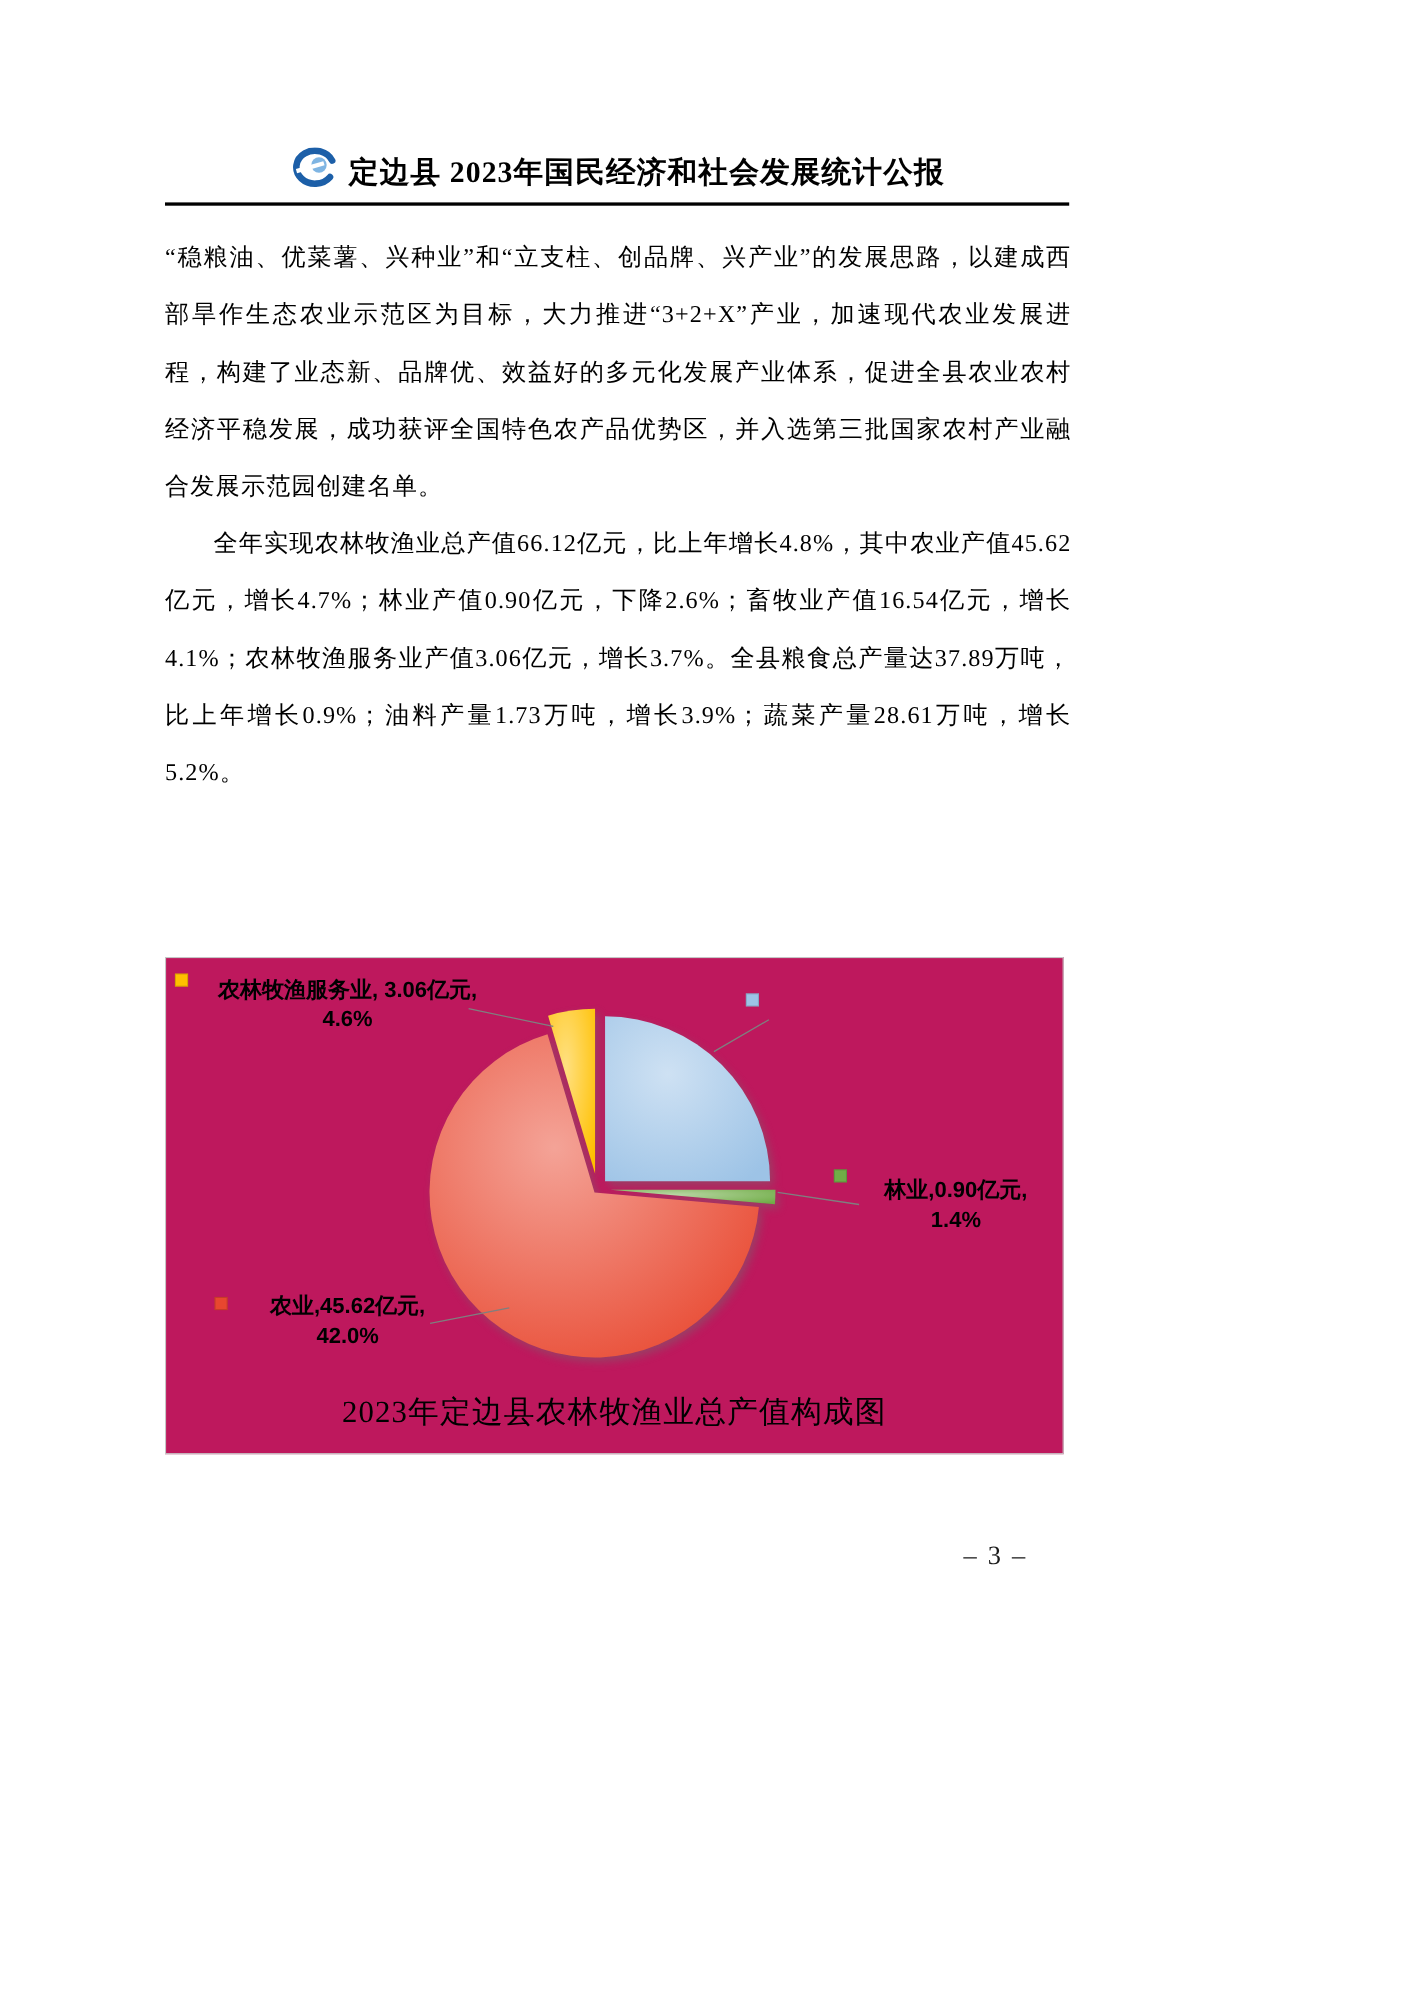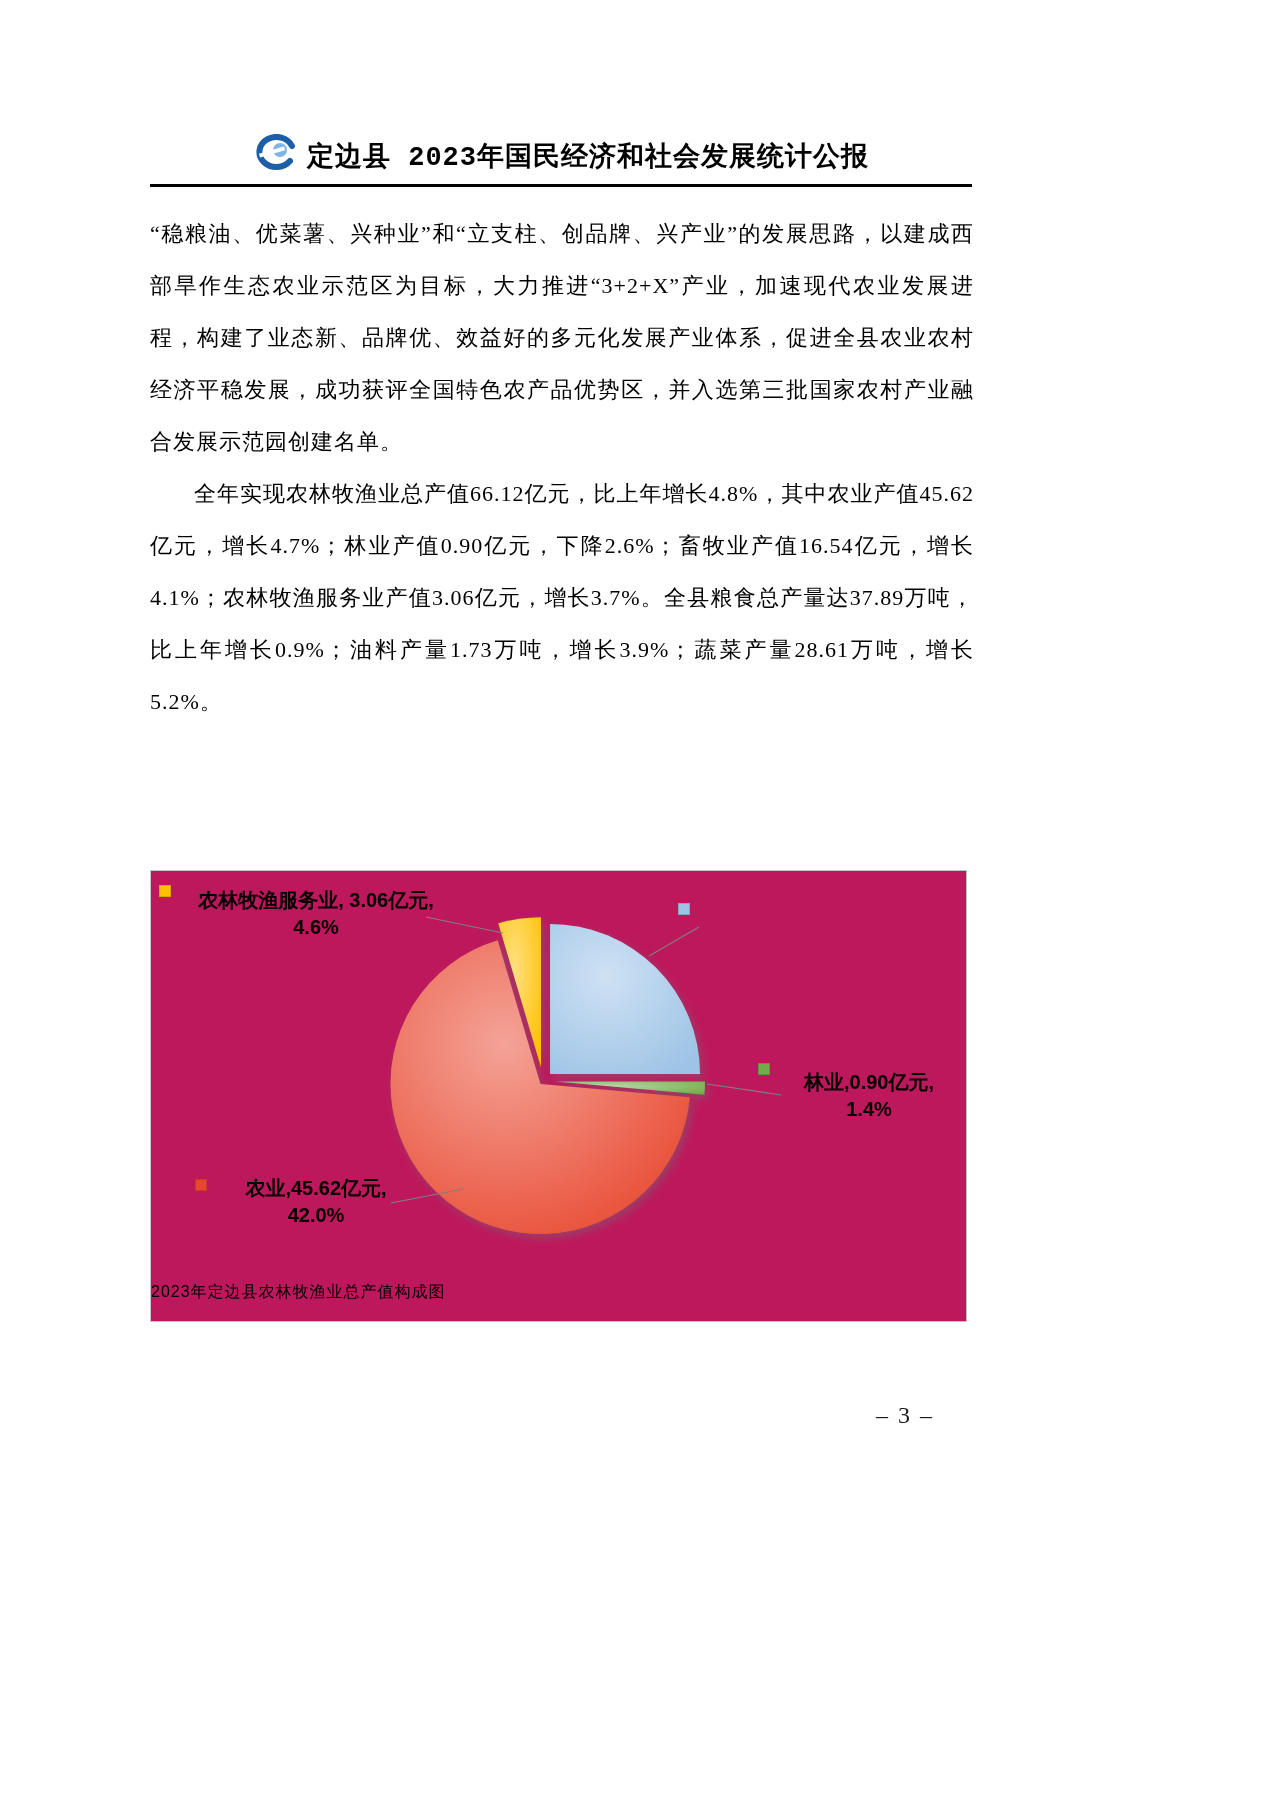--- a/index.html
+++ b/index.html
@@ -8,21 +8,21 @@
     position:relative;
     width:1280px; height:1809px;
     background:#ffffff;
     font-family:"Liberation Serif","DejaVu Serif",serif;
     color:#000;
     overflow:hidden;
   }
   
   .doc-header {
     position:absolute; top:134px; left:150px; width:822px;
-    display:flex; align-items:center; justify-content:center; gap:8px;font-family:Liberation Mono, monospace;
+    display:flex; align-items:center; justify-content:center; gap:8px;
   }
   .doc-title {
     font-size:27px; font-weight:bold; letter-spacing:1px;
     white-space:nowrap;
   }
   .header-rule {
     position:absolute; top:184px; left:150px; width:822px;
     height:3px; background:#000;
   }
   
@@ -45,22 +45,22 @@
     font-family:"Liberation Sans","DejaVu Sans",sans-serif;
     font-weight:bold; font-size:20px; line-height:27px;
     text-align:center; color:#000;
   }
   .marker {
     position:absolute; width:12px; height:12px;
     border:1px solid rgba(0,0,0,0.15);
   }
   .chart-caption {
     position:absolute; bottom:18px; left:0; width:100%;
-    text-align:left; font-size:16px; letter-spacing:1px;
-    font-family:Liberation Sans, sans-serif;
+    text-align:center; font-size:28px; letter-spacing:1px;
+    font-family:Liberation Serif, serif;
   }
   
   .page-number {
     position:absolute; left:876px; top:1402px;
     font-size:24px; letter-spacing:2px; color:#1a1a1a;
   }
 </style>
 </head>
 <body>
 

